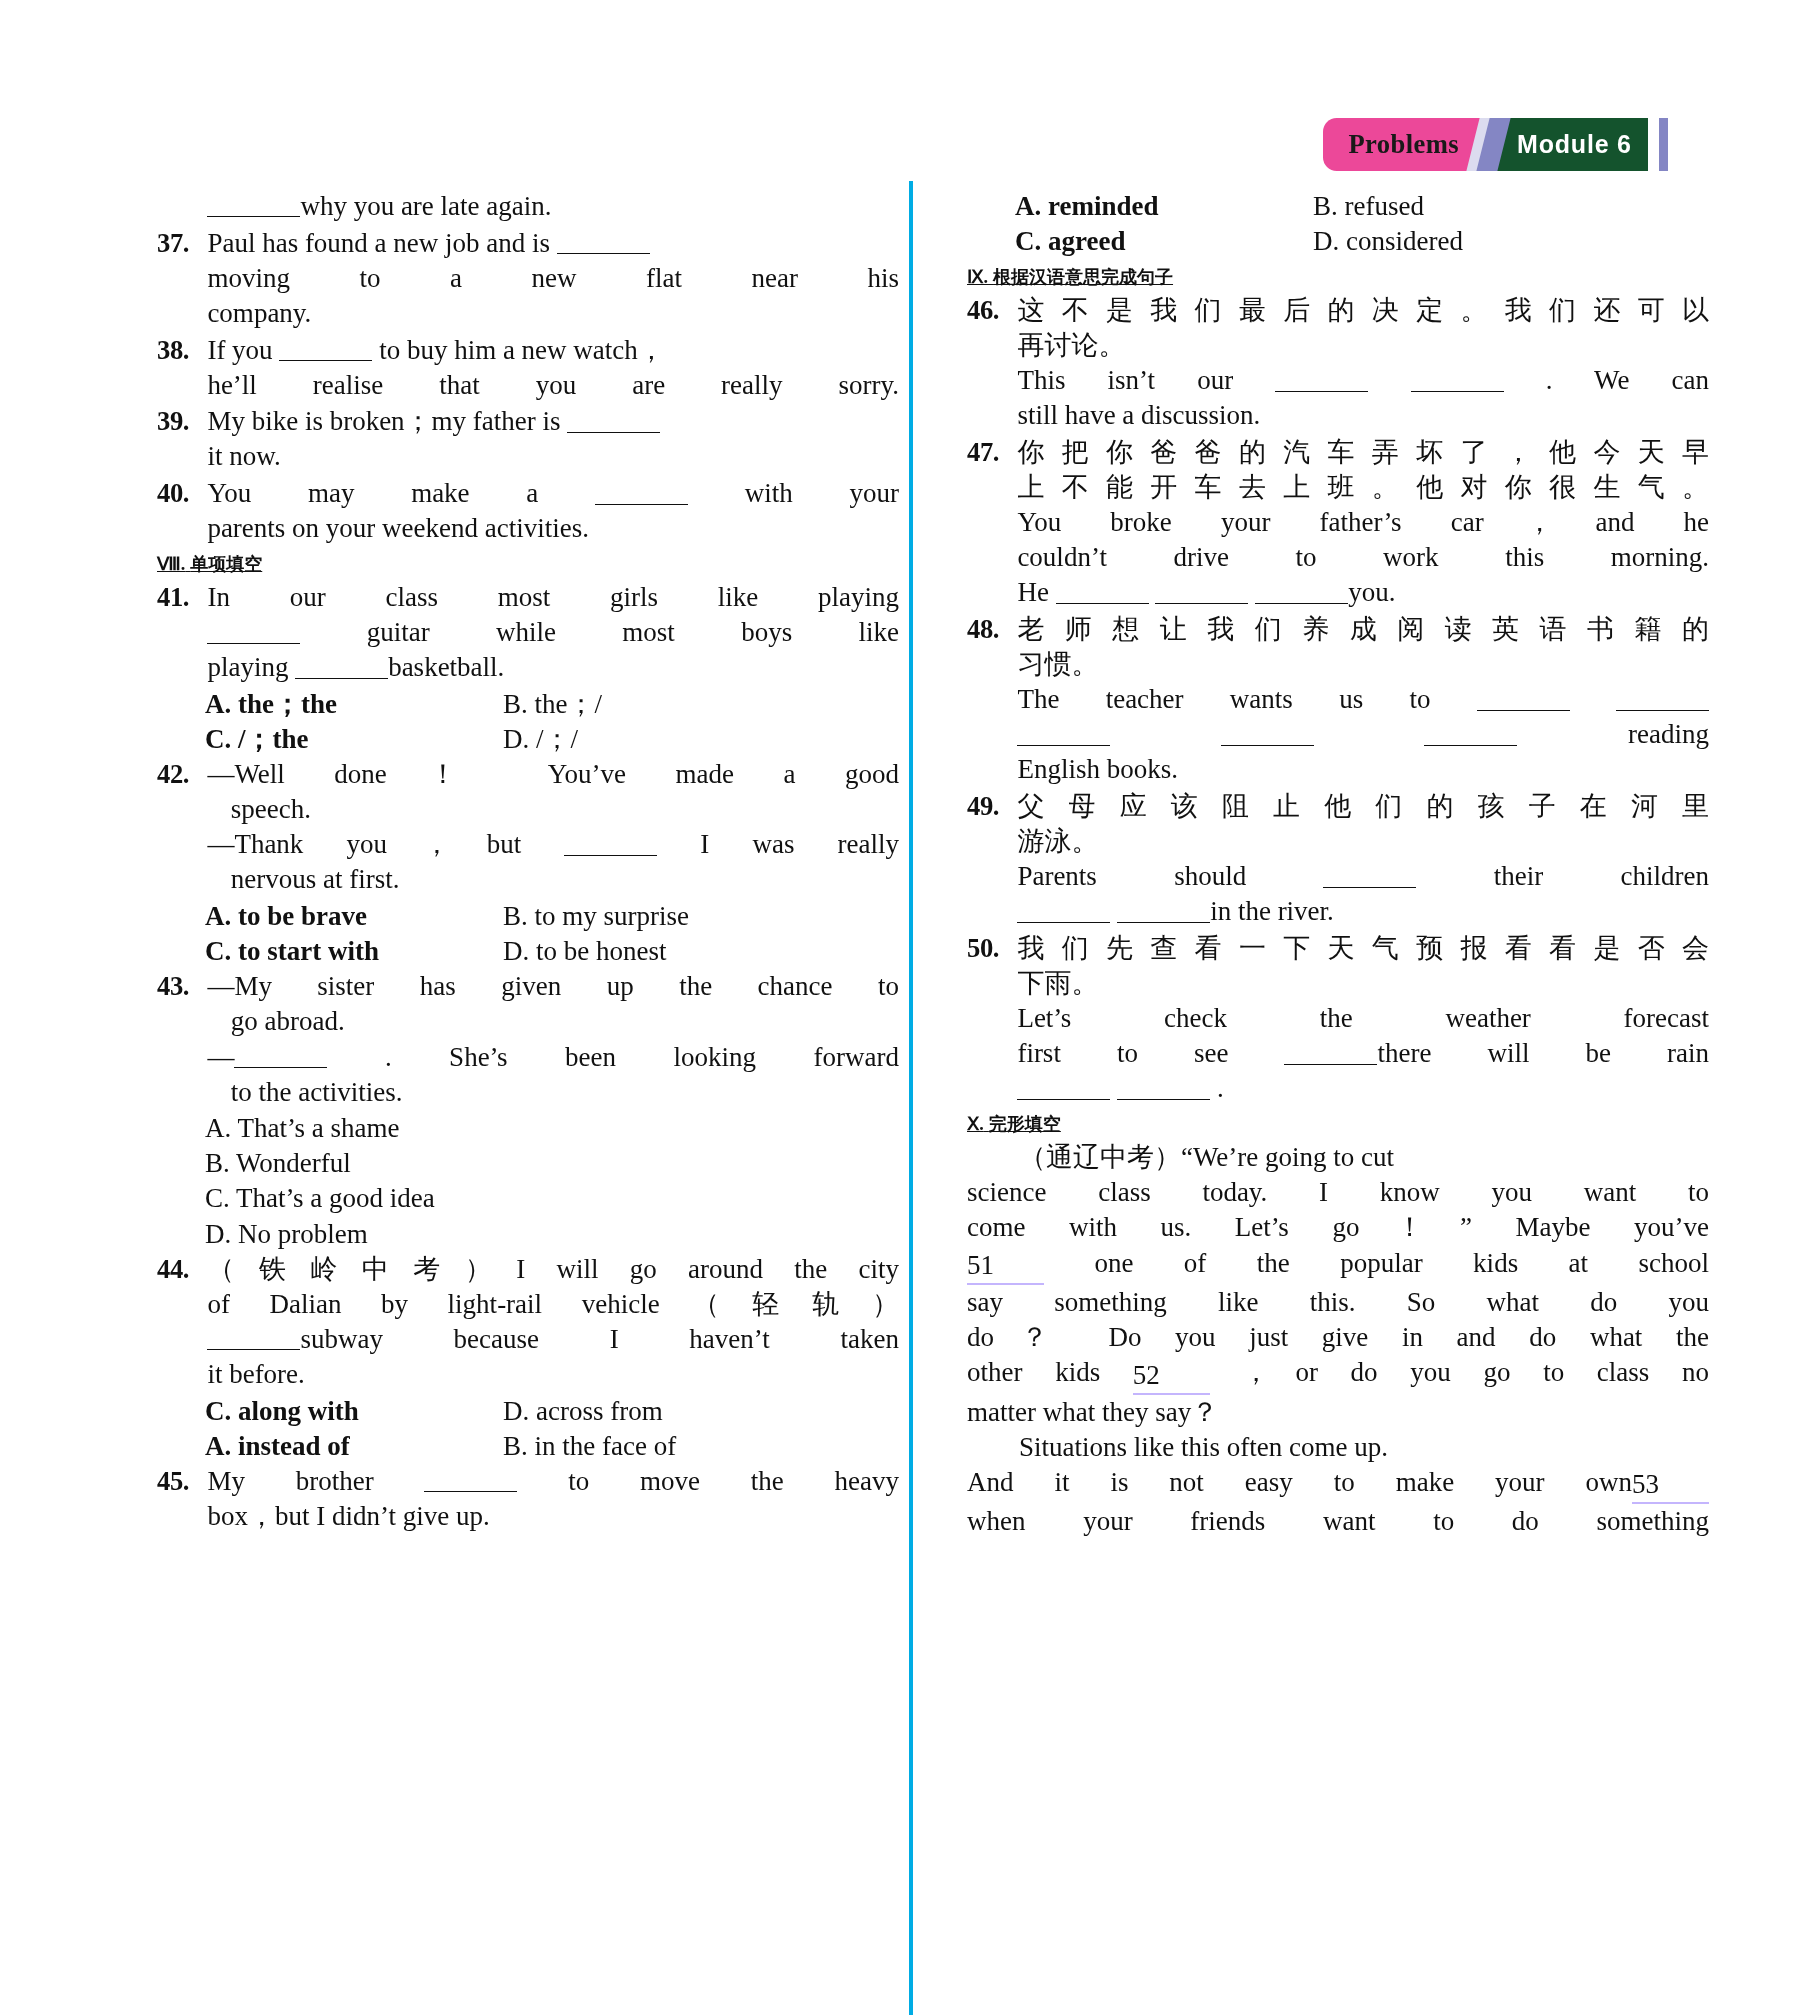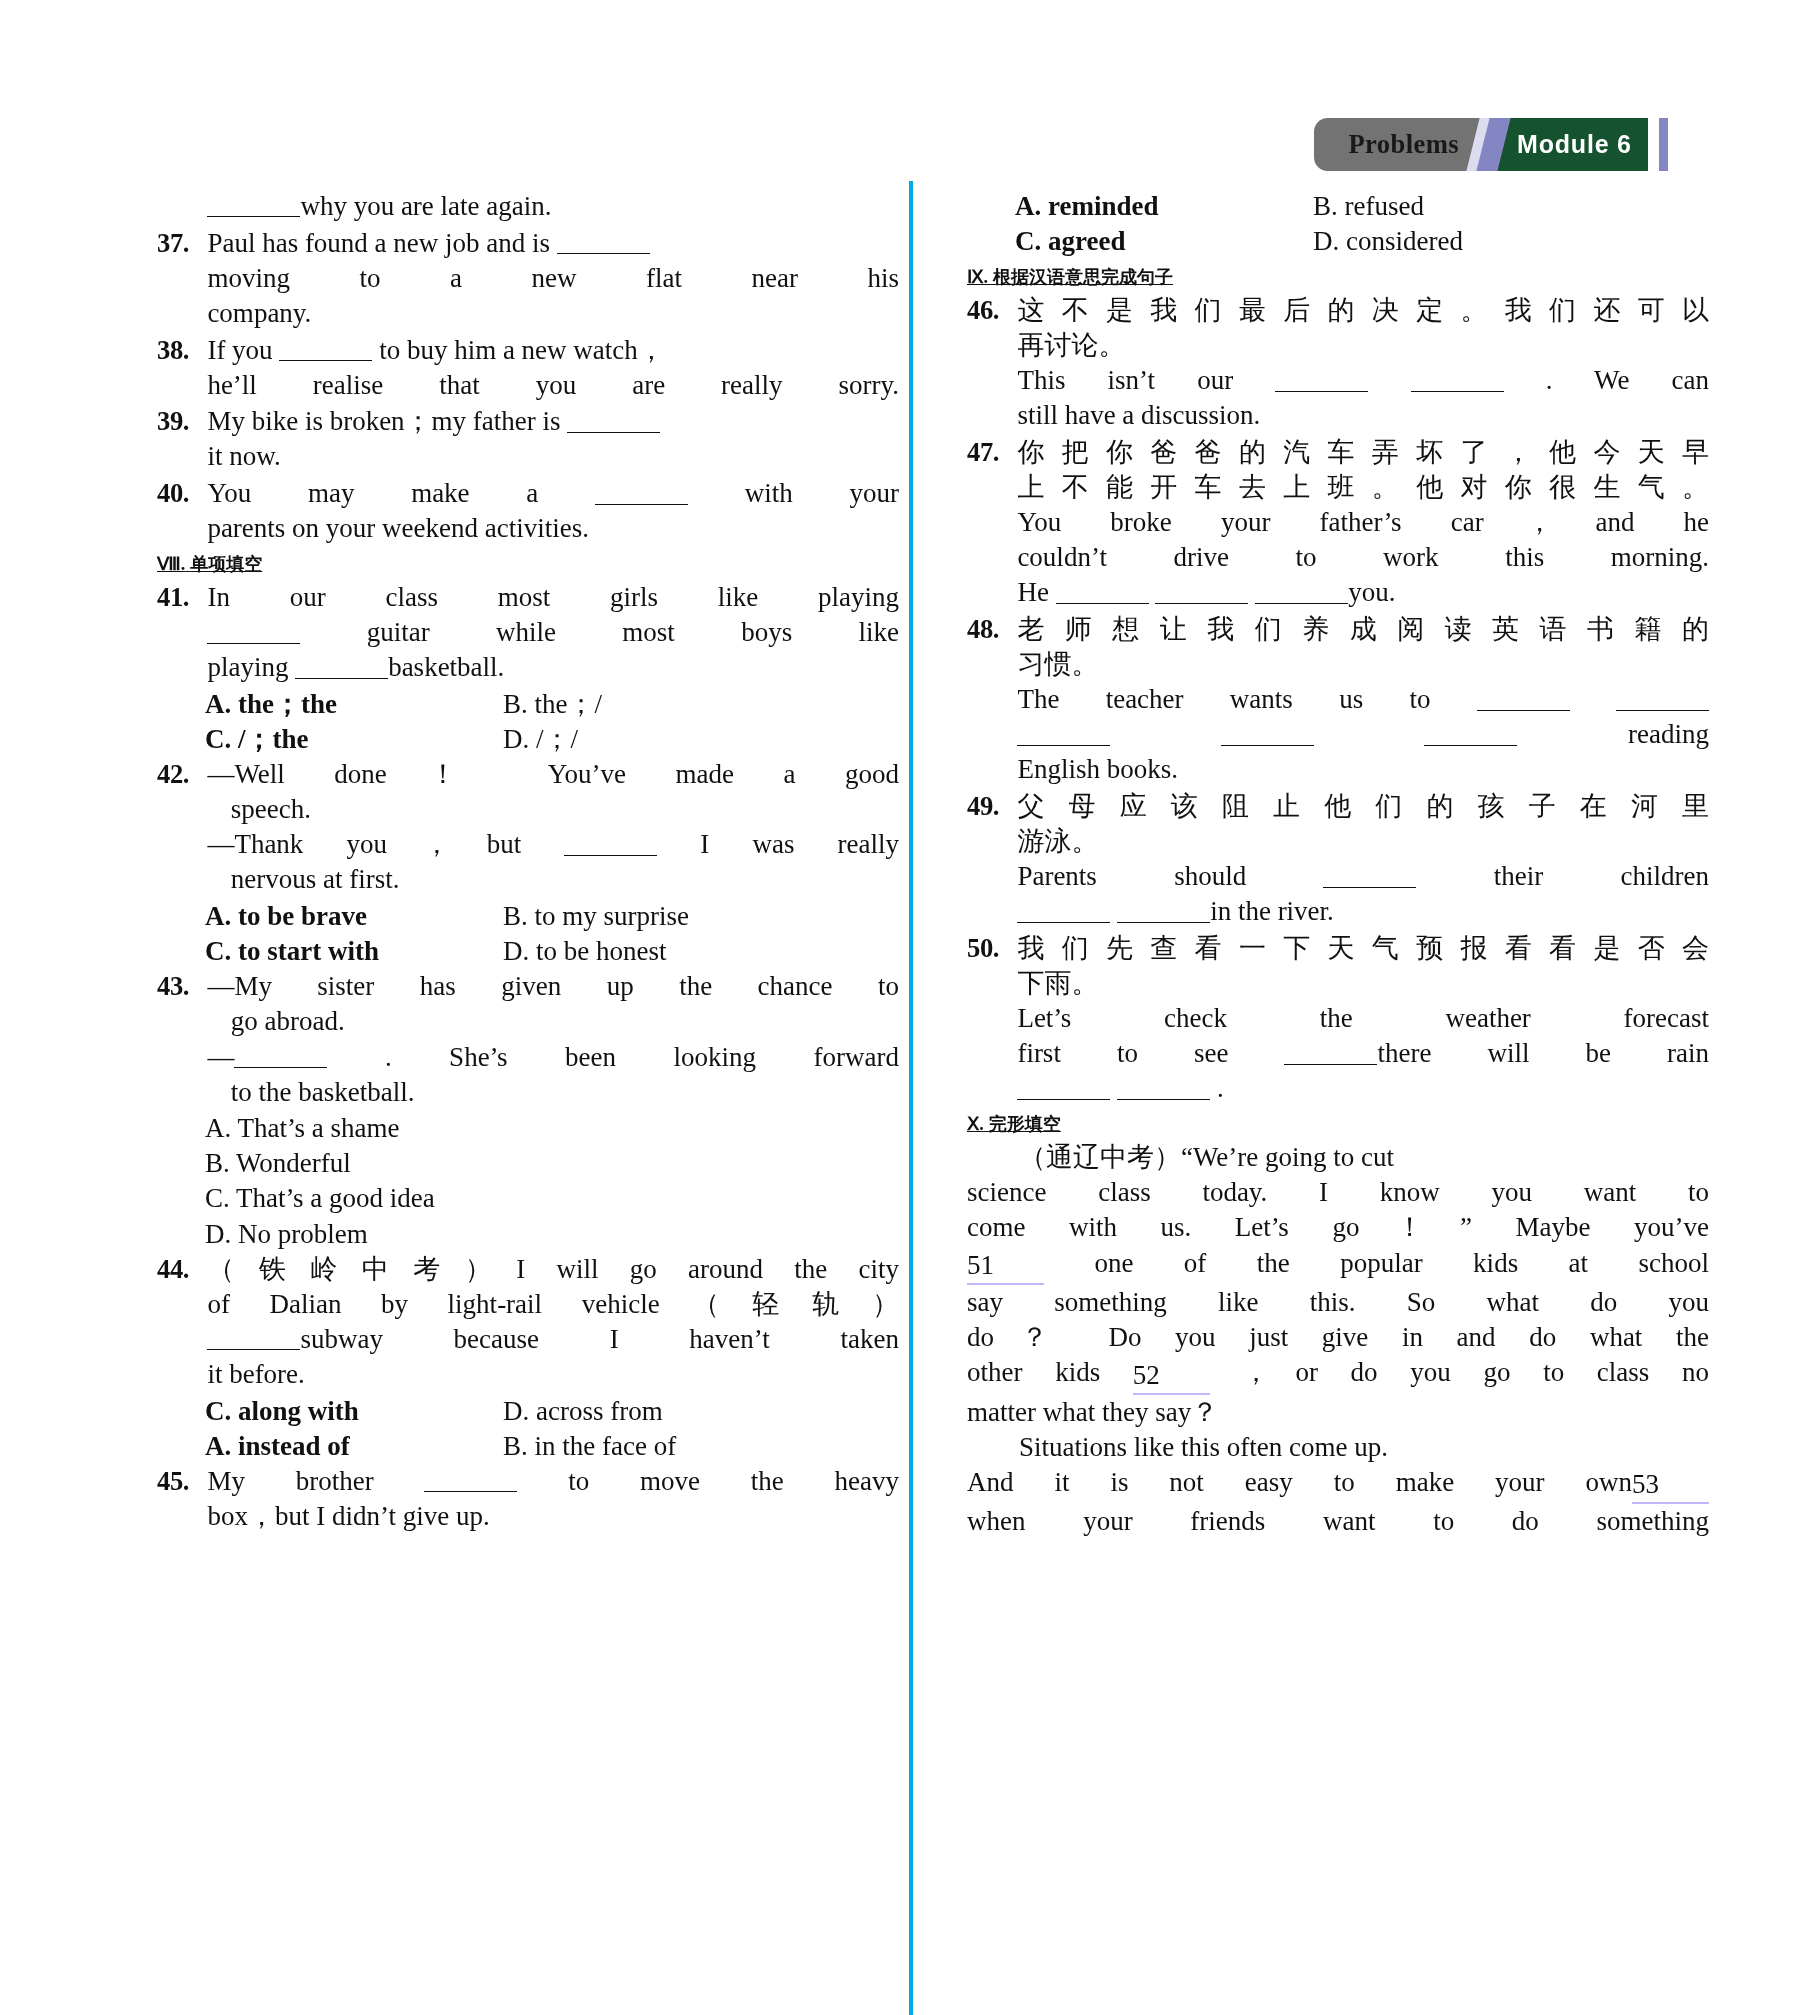--- a/index.html
+++ b/index.html
@@ -19,25 +19,25 @@
   
   .header {
     position: absolute;
     top: 118px;
     right: 150px;
     display: flex;
     align-items: stretch;
     height: 53px;
   }
   .hdr-problems {
-    background: #737373;
+    background: #ec4899;
     border-radius: 13.7px 0 0 13.7px;
     display: flex;
     align-items: center;
-    padding: 0 25px 0 34px;
+    padding: 0 25px 0 25px;
     font-family: "Liberation Serif", serif;
     font-weight: bold;
     font-size: 26.6px;
     letter-spacing: 0.4px;
     color: #191919;
     transform: skewX(0deg);
     position: relative;
   }
   .hdr-problems::after {
     content: "";
@@ -243,21 +243,21 @@
       <div class="opt-a">C. to start with</div>
       <div class="opt-b">D. to be honest</div>
     </div>
 
     <div class="q">
       <div class="q-num">43.</div>
       <div class="q-body">
         <span class="line just">—My sister has given up the chance to</span>
         <span class="line" style="padding-left:23.4px">go abroad.</span>
         <span class="line just">—<span class="blank"></span> . She’s been looking forward</span>
-        <span class="line" style="padding-left:23.4px">to the basketball.</span>
+        <span class="line" style="padding-left:23.4px">to the activities.</span>
       </div>
     </div>
     <div class="opts">
       <div style="flex:1 1 auto">A. That’s a shame</div>
     </div>
     <div class="opts">
       <div style="flex:1 1 auto">B. Wonderful</div>
     </div>
     <div class="opts">
       <div style="flex:1 1 auto">C. That’s a good idea</div>

